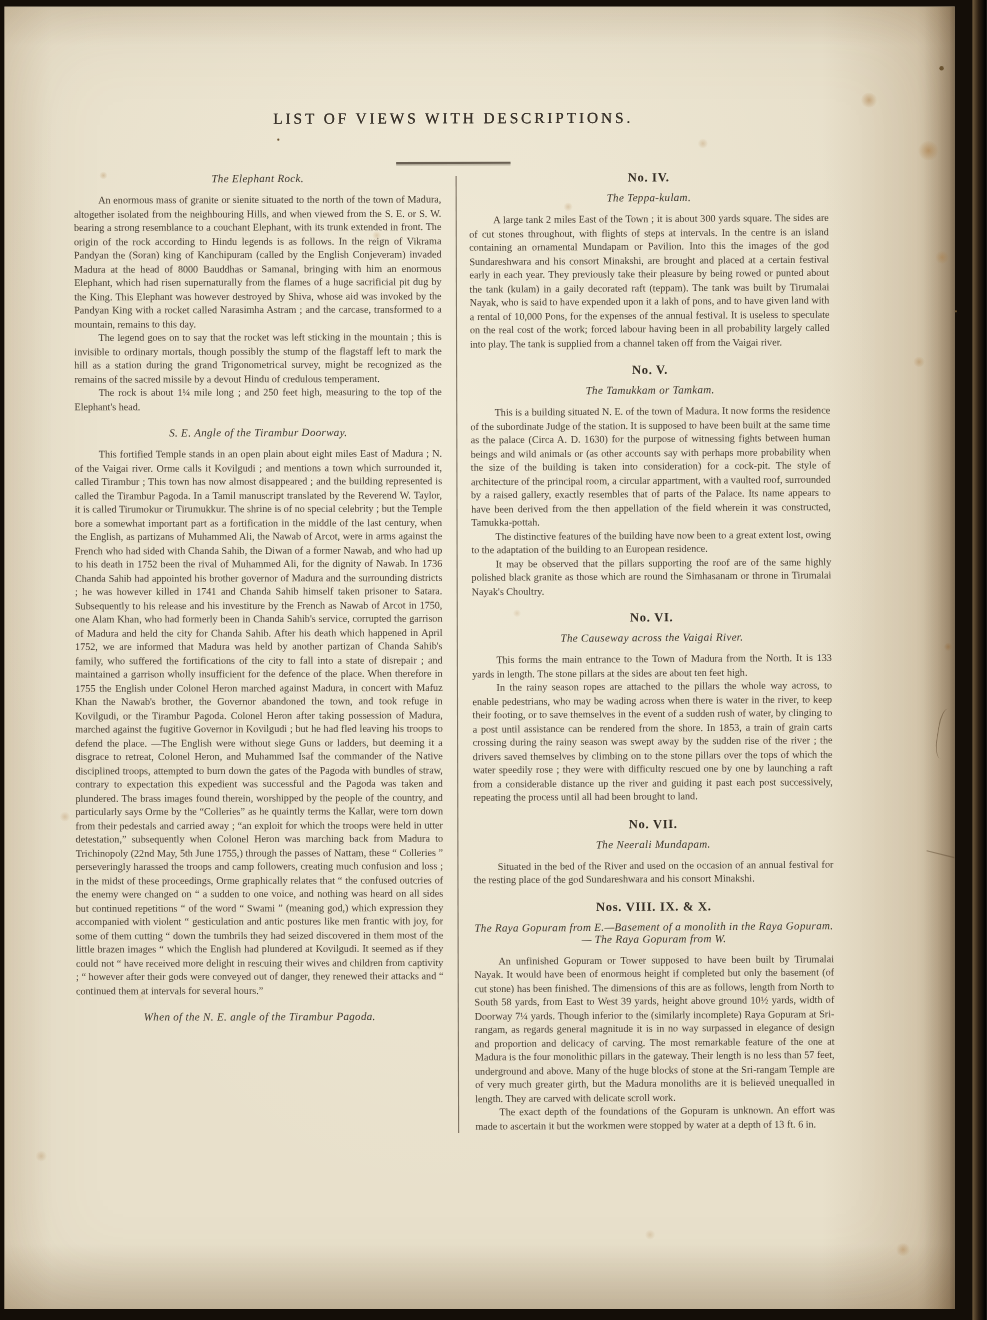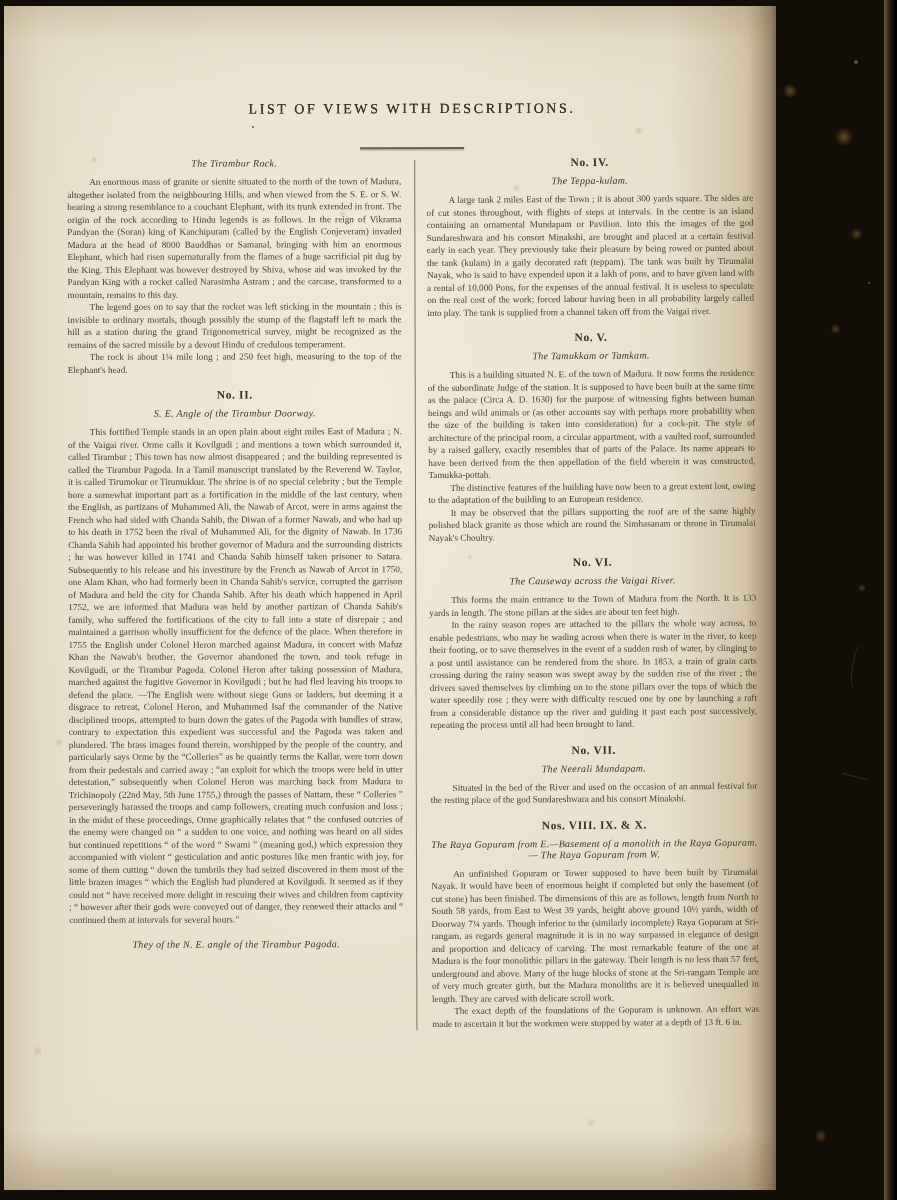--- a/index.html
+++ b/index.html
@@ -2,21 +2,21 @@
 <html><head>
 <meta charset="utf-8">
 <style>
   html,body { margin:0; padding:0; }
   body {
     width:897px; height:1200px; position:relative; overflow:hidden;
     background:#140e08;
     font-family:"Liberation Serif","DejaVu Serif",serif;
   }
   .paper {
-    position:absolute; left:4px; top:6px; width:772px; height:1184px;
+    position:absolute; left:4px; top:6px; width:864px; height:1184px;
     background:
       radial-gradient(ellipse at 45% 35%, rgba(255,252,238,.38), rgba(255,252,238,0) 62%),
       linear-gradient(to right, rgba(150,118,76,.14), rgba(0,0,0,0) 5%, rgba(0,0,0,0) 86%, rgba(142,106,62,.20) 96%, rgba(108,80,46,.40)),
       linear-gradient(to bottom, rgba(138,108,68,.16), rgba(0,0,0,0) 3%, rgba(0,0,0,0) 95%, rgba(118,90,55,.30)),
       #e8e0cb;
     box-shadow: inset 0 0 90px rgba(132,102,62,.16);
   }
   .outer-right {
     position:absolute; right:0; top:0; width:13px; height:100%;
     background:linear-gradient(to right,#6f5a3c,#2a1e12 45%,#070503 85%,#000);
@@ -94,32 +94,31 @@
   <i class="scratch"></i>
 
   <div class="content">
     <h1 class="page-title">LIST OF VIEWS WITH DESCRIPTIONS.</h1>
     <div class="title-rule"></div>
 
     <div class="cols">
 
       <div class="col left">
         <section class="sec">
-          <h3 class="sec-title">The Tirambur Rock.</h3>
+          <h3 class="sec-title">The Elephant Rock.</h3>
           <p class="para">An enormous mass of granite or sienite situated to the north of the town of Madura, altogether isolated from the neighbouring Hills, and when viewed from the S. E. or S. W. bearing a strong resemblance to a couchant Elephant, with its trunk extended in front.  The origin of the rock according to Hindu legends is as follows. In the reign of Vikrama Pandyan the (Soran) king of Kanchipuram (called by the English Conjeveram) invaded Madura at the head of 8000 Bauddhas or Samanal, bringing with him an enormous Elephant, which had risen supernaturally from the flames of a huge sacrificial pit dug by the King.  This Elephant was however destroyed by Shiva, whose aid was invoked by the Pandyan King with a rocket called Narasimha Astram ; and the carcase, transformed to a mountain, remains to this day.</p>
           <p class="para">The legend goes on to say that the rocket was left sticking in the mountain ; this is invisible to ordinary mortals, though possibly the stump of the flagstaff left to mark the hill as a station during the grand Trigonometrical survey, might be recognized as the remains of the sacred missile by a devout Hindu of credulous temperament.</p>
           <p class="para">The rock is about 1¼ mile long ; and 250 feet high, measuring to the top of the Elephant's head.</p>
         </section>
         <section class="sec">
-          <h2 class="sec-no">No. II.</h2>
           <h3 class="sec-title">S. E. Angle of the Tirambur Doorway.</h3>
           <p class="para">This fortified Temple stands in an open plain about eight miles East of Madura ; N. of the Vaigai river.  Orme calls it Kovilgudi ; and mentions a town which surrounded it, called Tirambur ; This town has now almost disappeared ; and the building represented is called the Tirambur Pagoda.  In a Tamil manuscript translated by the Reverend W. Taylor, it is called Tirumokur or Tirumukkur.  The shrine is of no special celebrity ; but the Temple bore a somewhat important part as a fortification in the middle of the last century, when the English, as partizans of Muhammed Ali, the Nawab of Arcot, were in arms against the French who had sided with Chanda Sahib, the Diwan of a former Nawab, and who had up to his death in 1752 been the rival of Muhammed Ali, for the dignity of Nawab.  In 1736 Chanda Sahib had appointed his brother governor of Madura and the surrounding districts ; he was however killed in 1741 and Chanda Sahib himself taken prisoner to Satara.  Subsequently to his release and his investiture by the French as Nawab of Arcot in 1750, one Alam Khan, who had formerly been in Chanda Sahib's service, corrupted the garrison of Madura and held the city for Chanda Sahib.  After his death which happened in April 1752, we are informed that Madura was held by another partizan of Chanda Sahib's family, who suffered the fortifications of the city to fall into a state of disrepair ; and maintained a garrison wholly insufficient for the defence of the place.  When therefore in 1755 the English under Colonel Heron marched against Madura, in concert with Mafuz Khan the Nawab's brother, the Governor abandoned the town, and took refuge in Kovilgudi, or the Tirambur Pagoda.  Colonel Heron after taking possession of Madura, marched against the fugitive Governor in Kovilgudi ; but he had fled leaving his troops to defend the place. —The English were without siege Guns or ladders, but deeming it a disgrace to retreat, Colonel Heron, and Muhammed Isaf the commander of the Native disciplined troops, attempted to burn down the gates of the Pagoda with bundles of straw, contrary to expectation this expedient was successful and the Pagoda was taken and plundered.  The brass images found therein, worshipped by the people of the country, and particularly says Orme by the “Colleries” as he quaintly terms the Kallar, were torn down from their pedestals and carried away ; “an exploit for which the troops were held in utter detestation,” subsequently when Colonel Heron was marching back from Madura to Trichinopoly (22nd May, 5th June 1755,) through the passes of Nattam, these “ Colleries ” perseveringly harassed the troops and camp followers, creating much confusion and loss ; in the midst of these proceedings, Orme graphically relates that “ the confused outcries of the enemy were changed on “ a sudden to one voice, and nothing was heard on all sides but continued repetitions “ of the word “ Swami ” (meaning god,) which expression they accompanied with violent “ gesticulation and antic postures like men frantic with joy, for some of them cutting “ down the tumbrils they had seized discovered in them most of the little brazen images “ which the English had plundered at Kovilgudi.  It seemed as if they could not “ have received more delight in rescuing their wives and children from captivity ; “ however after their gods were conveyed out of danger, they renewed their attacks and “ continued them at intervals for several hours.”</p>
         </section>
         <section class="sec">
-          <h3 class="sec-title">They of the N. E. angle of the Tirambur Pagoda.</h3>
+          <h3 class="sec-title">When of the N. E. angle of the Tirambur Pagoda.</h3>
         </section>
       </div>
 
       <div class="divider"></div>
 
       <div class="col right">
         <section class="sec">
           <h2 class="sec-no">No. IV.</h2>
           <h3 class="sec-title">The Teppa-kulam.</h3>
           <p class="para">A large tank 2 miles East of the Town ; it is about 300 yards square.  The sides are of cut stones throughout, with flights of steps at intervals.  In the centre is an island containing an ornamental Mundapam or Pavilion.  Into this the images of the god Sundareshwara and his consort Minakshi, are brought and placed at a certain festival early in each year.  They previously take their pleasure by being rowed or punted about the tank (kulam) in a gaily decorated raft (teppam).  The tank was built by Tirumalai Nayak, who is said to have expended upon it a lakh of pons, and to have given land with a rental of 10,000 Pons, for the expenses of the annual festival.  It is useless to speculate on the real cost of the work; forced labour having been in all probability largely called into play.  The tank is supplied from a channel taken off from the Vaigai river.</p>

